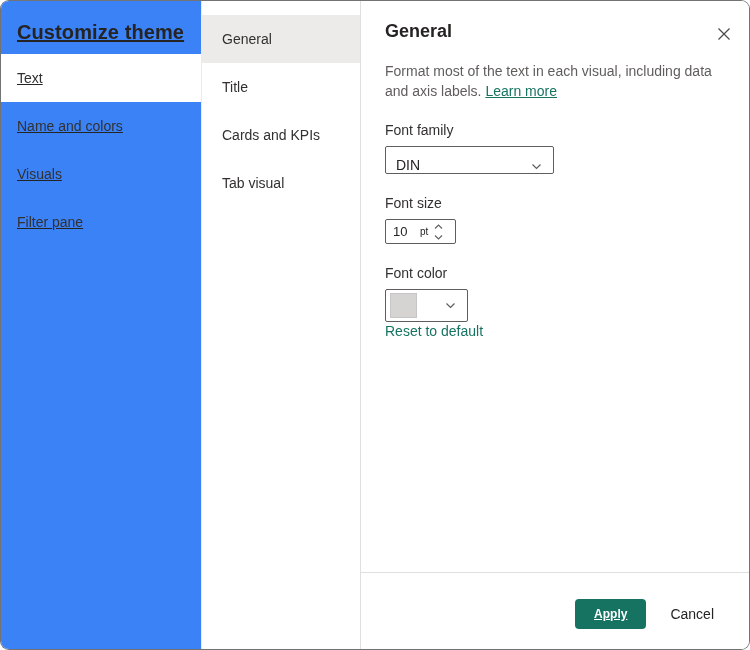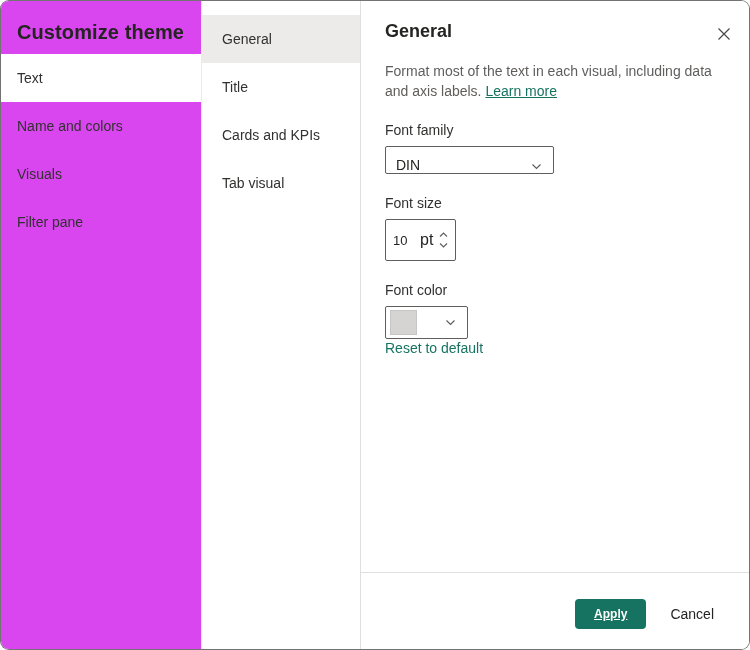--- a/index.html
+++ b/index.html
@@ -14,22 +14,22 @@
     border: 1px solid rgba(0,0,0,0.55);
     border-radius: 9px;
     overflow: hidden;
     display: flex;
     background: #ffffff;
   }
 
   
   .sidebar {
     width: 200px; flex: 0 0 200px;
-    background: #d946ef;
-    display: flex; flex-direction: column;
+    background: #3b82f6;
+    display: flex; flex-direction: column; text-decoration: underline;
   }
   .sidebar-title {
     font-size: 20px; font-weight: 700; color: #252423;
     padding: 20px 16px 10px 16px;
     letter-spacing: 0.1px;
   }
   .side-item {
     height: 48px; line-height: 48px;
     padding: 0 16px;
     font-size: 14px; color: #323130;
@@ -88,33 +88,33 @@
   .dropdown {
     width: 169px; height: 28px;
     border: 1px solid #605e5c; border-radius: 2px;
     background: #fff;
     display: flex; align-items: flex-end; justify-content: space-between;
     padding: 0 10px;
     font-size: 14px; color: #252423;
     cursor: pointer;
   }
   .spinbox {
-    width: 71px; height: 42px;
+    width: 71px; height: 25px;
     border: 1px solid #605e5c; border-radius: 2px;
     background: #fff;
     display: flex; align-items: center;
     padding: 0 3px 0 0;
   }
   .spinbox input {
     width: 34px; border: none; outline: none;
     font-family: "Liberation Sans", sans-serif;
     font-size: 13px; color: #252423;
     padding-left: 7px; background: transparent;
   }
-  .spin-unit { font-size: 16px; color: #252423; margin-right: 3px; }
+  .spin-unit { font-size: 10px; color: #252423; margin-right: 3px; }
   .spin-arrows { display: flex; flex-direction: column; justify-content: center; }
   .spin-arrows button {
     background: none; border: none; cursor: pointer;
     width: 14px; height: 10px; padding: 0;
     display: flex; align-items: center; justify-content: center;
   }
   .color-dd {
     width: 83px; height: 33px;
     border: 1px solid #605e5c; border-radius: 2px;
     background: #fff;

